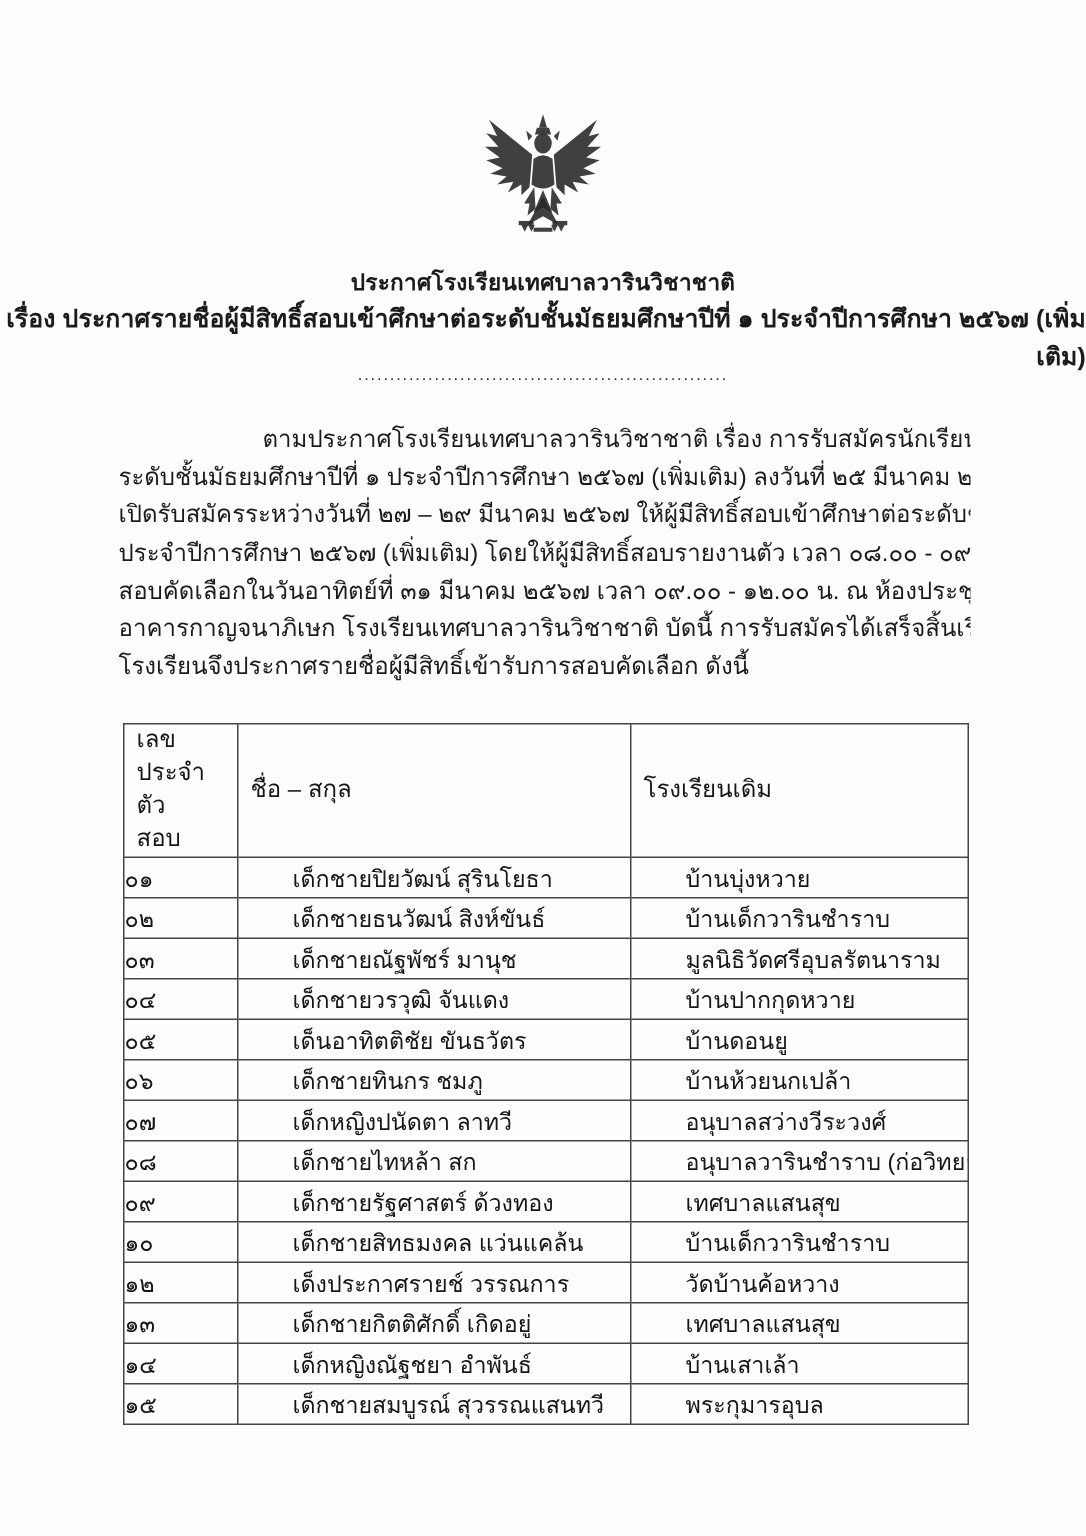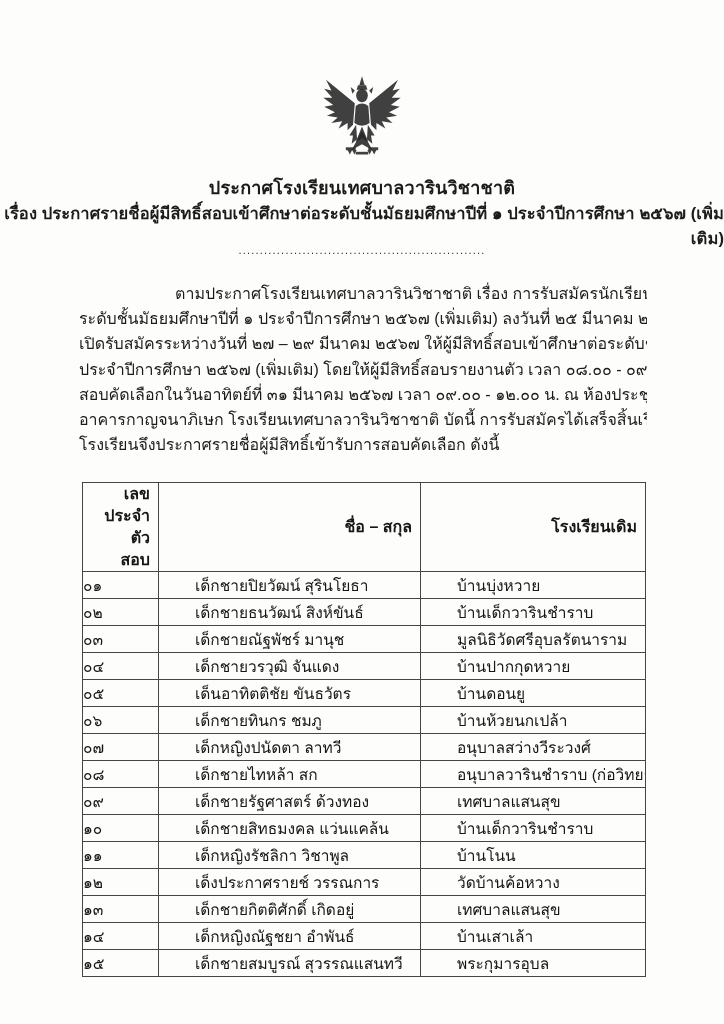--- a/index.html
+++ b/index.html
@@ -13,21 +13,21 @@
     overflow:hidden;
   }
   
   .emblem{
     position:absolute;top:76px;left:50%;transform:translateX(-50%);
     width:108px;height:94px;
   }
   .emblem svg{width:100%;height:100%;}
   
   .title-block{position:absolute;top:176px;left:0;width:724px;text-align:center;}
-  .doc-title{font-size:18px;font-weight:bold;line-height:25px;letter-spacing:.2px;}
+  .doc-title{font-size:15px;font-weight:bold;line-height:25px;letter-spacing:.2px;}
   .doc-subject{font-size:16.5px;font-weight:bold;line-height:25px;letter-spacing:.1px;text-align:right;}
   .divider-dots{
     position:absolute;top:243px;left:0;width:724px;text-align:center;
     font-size:11px;letter-spacing:1.2px;color:#2e2e2e;line-height:14px;
     white-space:nowrap;
   }
   
   .paragraph{
     position:absolute;top:281px;left:79px;width:568px;
     font-size:16px;line-height:25.2px;color:#1b1b1b;
@@ -42,21 +42,21 @@
     width:563px;
     font-size:15.5px;color:#161616;
   }
   .roster th,.roster td{
     border:1px solid #454545;
     padding:0 8px;
     overflow:hidden;
     white-space:nowrap;
   }
   .roster th{
-    height:54px;font-weight:bold;text-align:right;
+    height:54px;font-weight:normal;text-align:left;
     white-space:pre-line;line-height:22px;vertical-align:middle;
     font-size:16px;
   }
   .roster td{height:26px;vertical-align:middle;padding-left:36px;}
   .roster td:first-child{text-align:left;padding:0;}
   .col-no{width:76px;}
   .col-name{width:262px;}
   .col-school{width:225px;}
 </style>
 </head>
@@ -174,25 +174,20 @@
           <td>๐๙</td>
           <td>เด็กชายรัฐศาสตร์  ด้วงทอง</td>
           <td>เทศบาลแสนสุข</td>
         </tr>
         <tr>
           <td>๑๐</td>
           <td>เด็กชายสิทธมงคล  แว่นแคล้น</td>
           <td>บ้านเด็กวารินชำราบ</td>
         </tr>
         <tr>
-          <td>๑๑</td>
-          <td>เด็กหญิงรัชลิกา  วิชาพูล</td>
-          <td>บ้านโนน</td>
-        </tr>
-        <tr>
           <td>๑๒</td>
           <td>เด็งประกาศรายช์  วรรณการ</td>
           <td>วัดบ้านค้อหวาง</td>
         </tr>
         <tr>
           <td>๑๓</td>
           <td>เด็กชายกิตติศักดิ์  เกิดอยู่</td>
           <td>เทศบาลแสนสุข</td>
         </tr>
         <tr>

